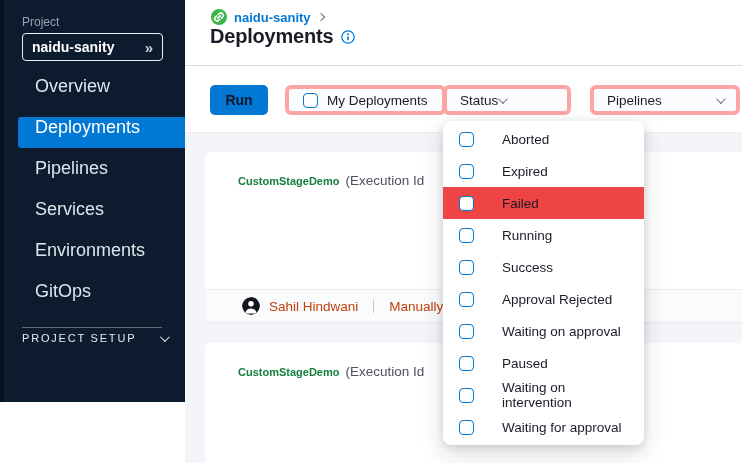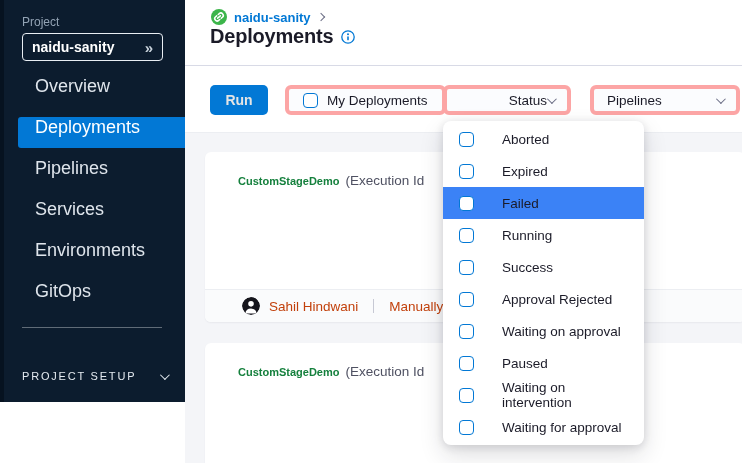--- a/index.html
+++ b/index.html
@@ -18,43 +18,43 @@
     border:1px solid #e9eef3; border-radius:4px; display:flex; align-items:center; }
   .project-box input { flex:1; min-width:0; background:transparent; border:none; outline:none;
     color:#fff; font-weight:700; font-size:14px; padding:0 4px 0 9px;
     font-family:"Liberation Sans","DejaVu Sans",sans-serif; }
   .project-expand { color:#c7d1da; font-size:15px; font-weight:700; padding-right:9px; cursor:pointer; line-height:1; }
   .nav { position:absolute; left:18px; top:76px; right:0; }
   .nav-item { height:31px; margin-bottom:10px; display:flex; align-items:flex-start;
     padding-left:17px; font-size:18px; color:#dfe5ec; cursor:pointer; }
   .nav-item.active { background:#0278d5; color:#fff; border-radius:3px 0 0 3px; }
   .sb-divider { position:absolute; left:22px; top:327px; width:140px; height:1px; background:rgba(255,255,255,.35); }
-  .project-setup { position:absolute; left:22px; top:370px; display:flex; align-items:center; gap:24px; cursor:pointer; }
+  .project-setup { position:absolute; left:22px; top:332px; display:flex; align-items:center; gap:24px; cursor:pointer; }
   .project-setup span { font-size:11px; letter-spacing:1.8px; color:#e4eaf0; font-weight:500; }
   .chev { width:7px; height:7px; border-right:1.6px solid #6b6d85; border-bottom:1.6px solid #6b6d85; display:inline-block; }
   .chev-down { transform:rotate(45deg) translateY(-2px); }
   .chev-right { transform:rotate(-45deg); }
   .chev-white { border-color:#e4eaf0; }
 
   
   .main { position:absolute; left:185px; top:0; right:0; bottom:0; }
   .header { position:absolute; top:0; left:0; right:0; height:66px; background:#fff; border-bottom:1px solid #d8dae6; }
   .breadcrumb { position:absolute; left:26px; top:9px; display:flex; align-items:center; gap:7px; }
   .crumb-link { font-size:13px; font-weight:600; color:#0278d5; cursor:pointer; }
   .title-row { position:absolute; left:25px; top:25px; display:flex; align-items:center; gap:8px; }
   .page-title { font-size:20px; font-weight:700; color:#1b1b28; letter-spacing:-.2px; }
 
   .toolbar { position:absolute; top:66px; left:0; right:0; height:67px; background:#fff; border-bottom:1px solid #eceef2; }
-  .run-btn { position:absolute; left:25px; top:19px; width:58px; height:30px; background:#0278d5; color:#e5e5e5;
+  .run-btn { position:absolute; left:25px; top:19px; width:58px; height:30px; background:#0278d5; color:#0f172a;
     border:none; border-radius:5px; font-size:14px; font-weight:700; cursor:pointer;
     font-family:"Liberation Sans","DejaVu Sans",sans-serif; }
   .pill { position:absolute; top:19px; height:30px; background:#fbfcfe; border:4px solid #fca5a5;
     border-radius:6px; display:flex; align-items:center; cursor:pointer; }
   .pill-mydep { left:100px; padding:0 14px; gap:9px; }
-  .pill-status { left:258px; width:128px; padding:7px 13px; justify-content:flex-end; }
+  .pill-status { left:258px; width:128px; padding:7px 13px; justify-content:flex-start; }
   .pill-pipelines { left:405px; width:150px; padding:0 13px; justify-content:space-between; }
   .pill-label { font-size:13.5px; font-weight:500; color:#1b1b28; }
 
   .checkbox { width:15px; height:15px; border:1.5px solid #0278d5; border-radius:4px; background:#fff; flex:none; cursor:pointer; }
 
   .content { position:absolute; top:133px; left:0; right:0; bottom:0; background:#f4f5f8; }
   .card { position:absolute; left:20px; width:540px; background:#fff; border-radius:6px;
     box-shadow:0 1px 2px rgba(40,41,61,.06); cursor:pointer; }
   .card1 { top:19px; height:170px; }
   .card2 { top:210px; height:160px; }
@@ -65,21 +65,21 @@
     border-top:1px solid #eceef2; border-radius:0 0 6px 6px; display:flex; align-items:center; padding-left:37px; gap:9px; }
   .avatar { width:18px; height:18px; border-radius:50%; overflow:hidden; flex:none; }
   .footer-name, .footer-trigger { font-size:13.5px; font-weight:500; color:#c2410c; }
   .footer-sep { width:1px; height:14px; background:#c7c9d4; margin:0 6px; }
 
   
   .dropdown { position:absolute; left:258px; top:121px; width:201px; height:324px; background:#fff;
     border-radius:8px; box-shadow:0 2px 8px rgba(26,30,40,.14), 0 10px 24px rgba(26,30,40,.14);
     padding:2px 0; z-index:10; }
   .opt { height:32px; display:flex; align-items:center; gap:28px; padding:0 16px; cursor:pointer; }
-  .opt.highlighted { background:#3b82f6; }
+  .opt.highlighted { background:#ef4444; }
   .opt-label { font-size:13.5px; color:#1b1b28; }
 
   .icon-svg { display:block; }
 </style>
 </head>
 <body>
 
 <div class="app">
 
   <aside class="sidebar">

